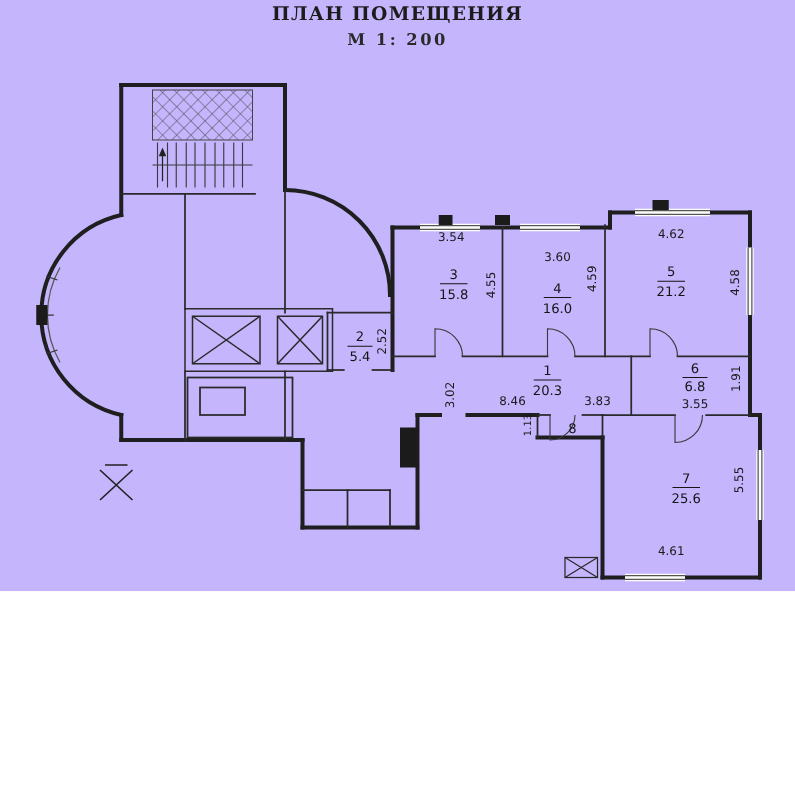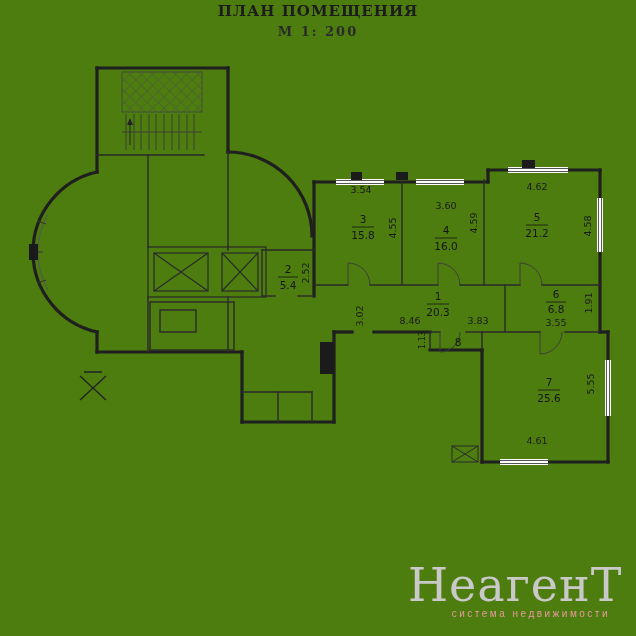--- a/index.html
+++ b/index.html
@@ -1,20 +1,20 @@
 <!DOCTYPE html>
 <html><head>
 <meta charset="utf-8">
 <title>План помещения</title>
 <style>
   html,body{margin:0;padding:0;background:#ffffff;}
   .page{
     position:relative;
-    width:636px;height:636px;
-    background:#4d7c0f;
+    width:636px;height:473px;
+    background:#c4b5fd;
     font-family:"DejaVu Sans", sans-serif;
     overflow:hidden;
   }
   svg{display:block;}
   .title-text{
     font-family:"DejaVu Serif", serif;
     font-weight:700;
     font-size:15px;
     letter-spacing:1px;
     fill:#1c1c1c;

